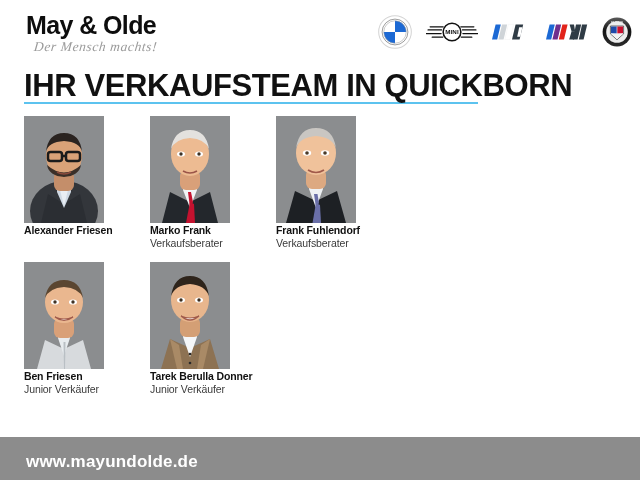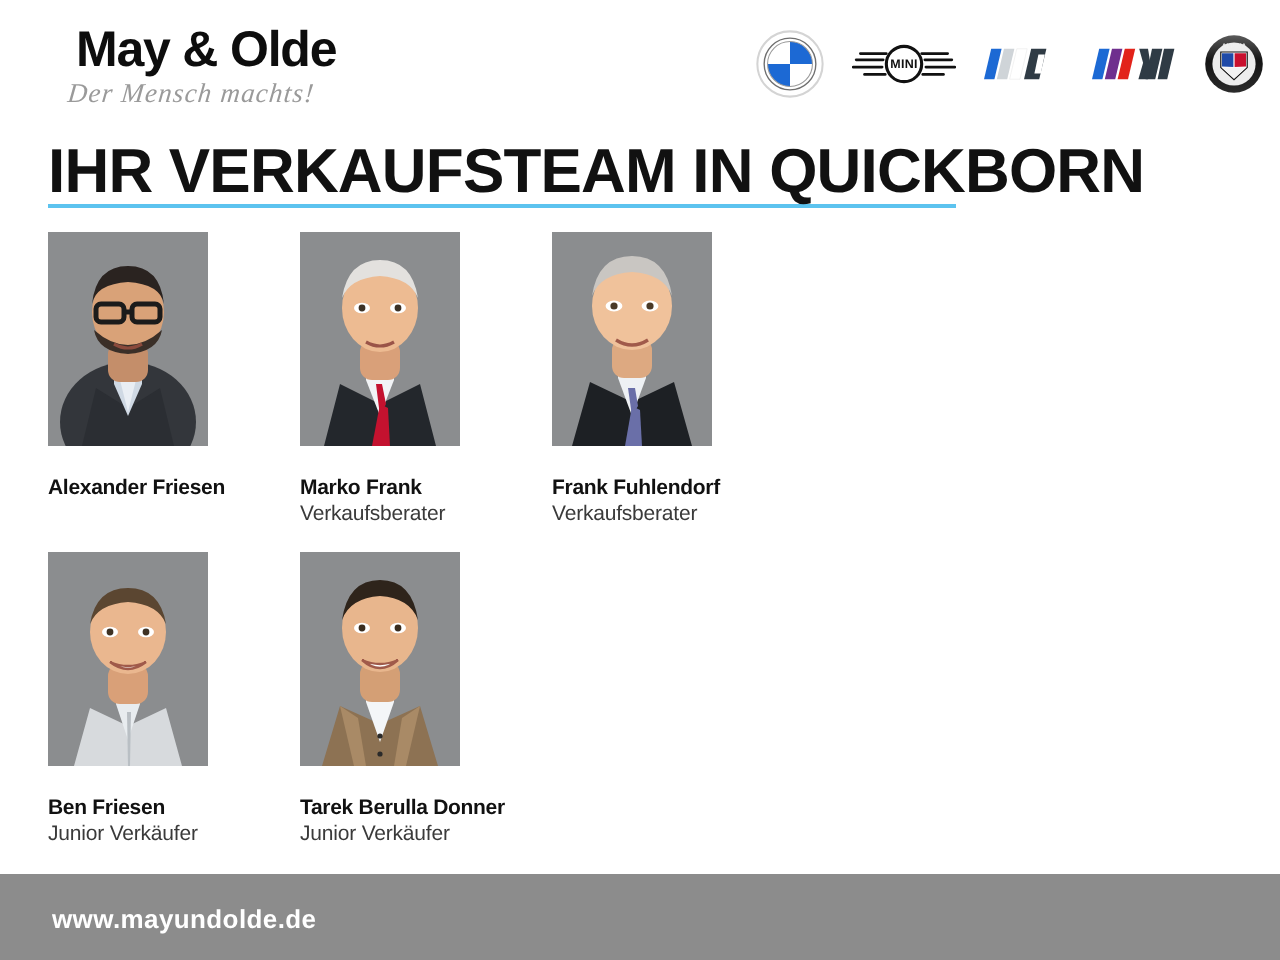--- a/index.html
+++ b/index.html
@@ -32,21 +32,20 @@
     height: 46px;
   }
   #brand-name {
     font-family: "Liberation Sans", sans-serif;
     font-weight: bold;
     font-size: 25px;
     letter-spacing: -0.6px;
     color: #0d0d0d;
     line-height: 26px;
     white-space: nowrap;
-    margin-left: 12px;
   }
   #brand-slogan {
     font-family: "Liberation Serif", serif;
     font-style: italic;
     font-size: 13.5px;
     color: #9a9a9a;
     letter-spacing: 0.6px;
     line-height: 15px;
     margin-top: 1px;
     margin-left: 8px;
@@ -109,21 +108,21 @@
   .photo-frame {
     width: 80px;
     height: 107px;
     overflow: hidden;
     position: relative;
     background: #8e8e8e;
   }
   .photo-frame svg { display: block; }
 
   .member-name {
-    margin-top: 15px;
+    margin-top: 1px;
     font-family: "Liberation Sans", sans-serif;
     font-weight: bold;
     font-size: 10.5px;
     color: #111111;
     line-height: 13px;
     letter-spacing: -0.15px;
     white-space: nowrap;
   }
   .member-role {
     font-family: "Liberation Sans", sans-serif;
@@ -143,21 +142,21 @@
     width: 640px;
     height: 43px;
     background: #8c8c8c;
   }
   #footer-url {
     position: absolute;
     left: 26px;
     top: 15px;
     font-family: "Liberation Sans", sans-serif;
     font-weight: bold;
-    font-size: 13px;
+    font-size: 17px;
     letter-spacing: 0.2px;
     color: #ffffff;
     white-space: nowrap;
   }
 </style>
 </head>
 <body>
 
 <div id="header">
 

